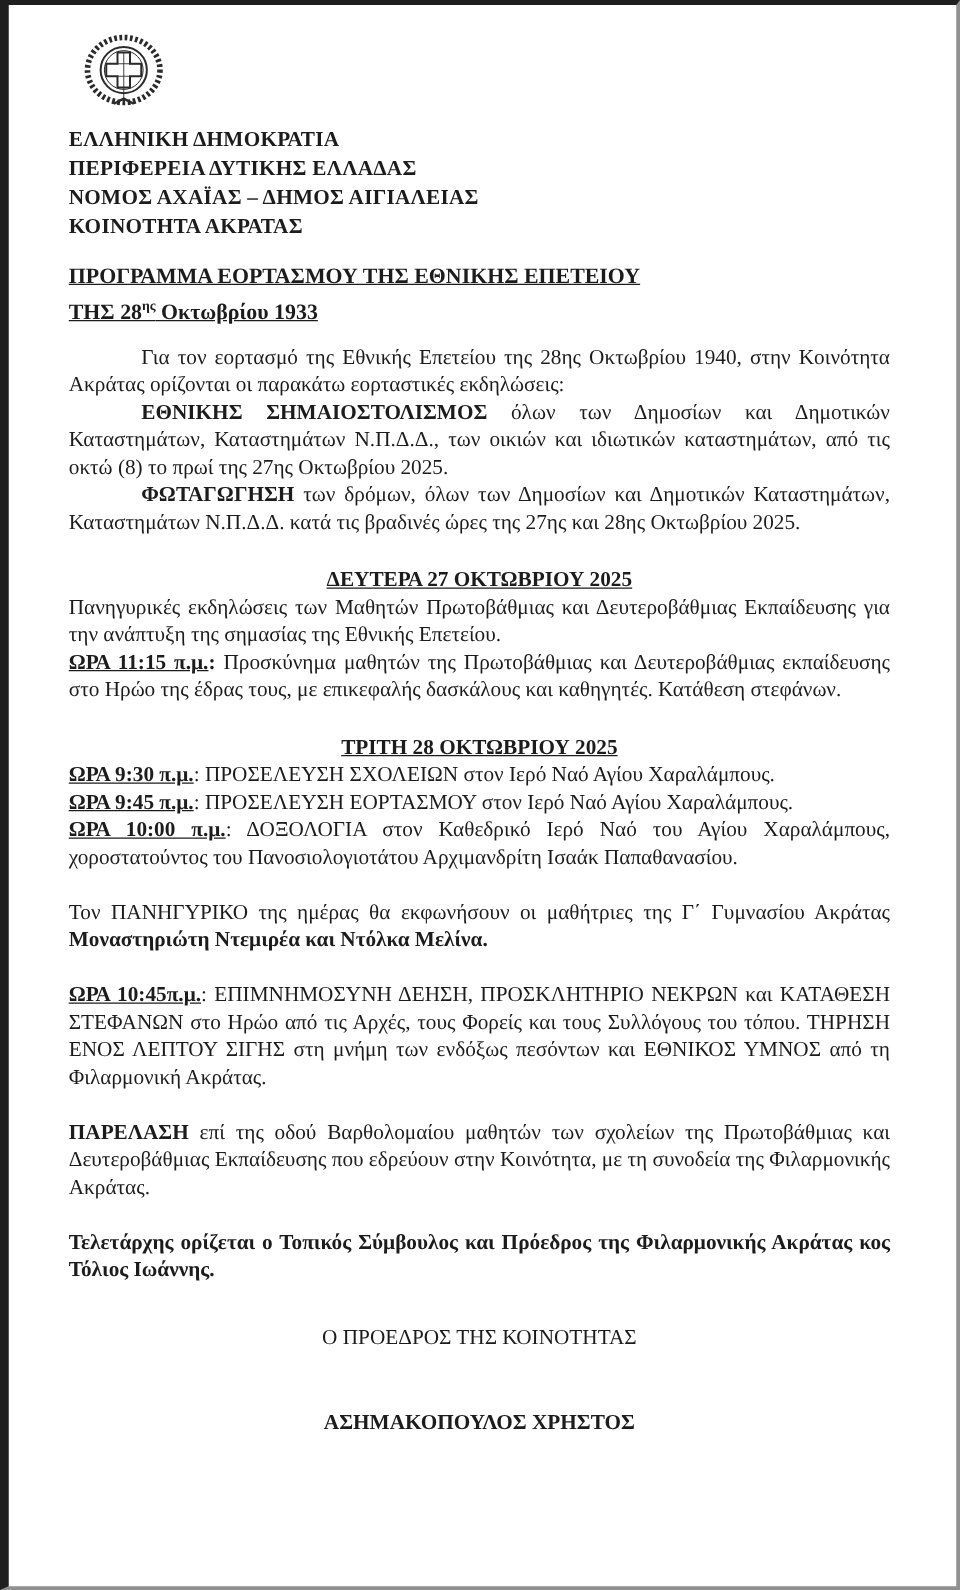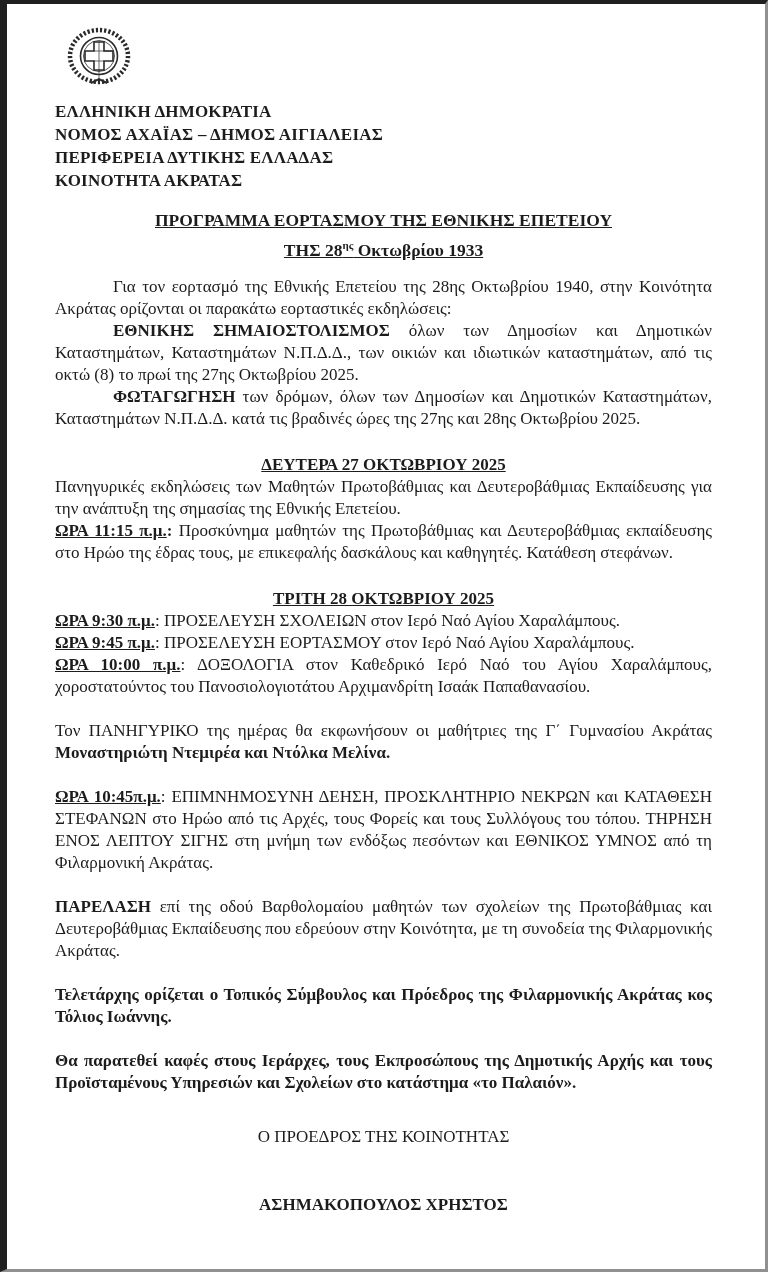--- a/index.html
+++ b/index.html
@@ -16,21 +16,21 @@
     font-family:"Liberation Serif","DejaVu Serif",serif;
     color:#1c1c1c;
     overflow:hidden;
   }
   .content { padding:23px 53px 0 48px; }
 
   .emblem { display:block; margin:0 0 9px 6px; }
 
   .hdr-line { font-weight:bold; font-size:17px; line-height:23px; letter-spacing:0.2px; }
 
-  .title { text-align:center; font-weight:bold; font-size:17.5px; line-height:25px; margin-top:16px; }
+  .title { font-weight:bold; font-size:17.5px; line-height:25px; margin-top:16px; }
   .title .u { text-decoration:underline; }
   .title sup { font-size:11px; }
 
   .doc-body { margin-top:13px; font-size:17px; line-height:22px; text-align:justify; }
   .doc-body p { margin:0; }
   .doc-body p.gap { margin-top:22px; }
   .doc-body p.indent { text-indent:58px; }
   .doc-body p.heading { text-align:center; font-weight:bold; margin-top:24px; }
   .b { font-weight:bold; }
   .u { text-decoration:underline; }
@@ -48,22 +48,22 @@
       <ellipse cx="38" cy="29" rx="29" ry="26" fill="none" stroke="#2a2a2a" stroke-width="4.5" stroke-dasharray="2.2,2"></ellipse>
       <ellipse cx="38" cy="29" rx="24" ry="21.5" fill="none" stroke="#ffffff" stroke-width="2"></ellipse>
       <circle cx="38" cy="29" r="18.5" fill="#ffffff" stroke="#2a2a2a" stroke-width="1.6"></circle>
       <circle cx="38" cy="29" r="15.5" fill="none" stroke="#2a2a2a" stroke-width="0.8"></circle>
       <path d="M33 15 h10 v9 h9 v10 h-9 v9 h-10 v-9 h-9 v-10 h9 z" fill="#ffffff" stroke="#2a2a2a" stroke-width="1.6"></path>
       <path d="M33 24 h19 M33 34 h10 M38 15 v38" stroke="#2a2a2a" stroke-width="0.7" fill="none"></path>
       <path d="M30 56 l8 -4 l8 4" fill="none" stroke="#2a2a2a" stroke-width="2"></path>
     </svg>
 
     <div class="hdr-line">ΕΛΛΗΝΙΚΗ ΔΗΜΟΚΡΑΤΙΑ</div>
+    <div class="hdr-line">ΠΕΡΙΦΕΡΕΙΑ ΔΥΤΙΚΗΣ ΕΛΛΑΔΑΣ</div>
     <div class="hdr-line">ΝΟΜΟΣ ΑΧΑΪΑΣ – ΔΗΜΟΣ ΑΙΓΙΑΛΕΙΑΣ</div>
-    <div class="hdr-line">ΠΕΡΙΦΕΡΕΙΑ ΔΥΤΙΚΗΣ ΕΛΛΑΔΑΣ</div>
     <div class="hdr-line">ΚΟΙΝΟΤΗΤΑ ΑΚΡΑΤΑΣ</div>
 
     <div class="title">
       <div><span class="u">ΠΡΟΓΡΑΜΜΑ ΕΟΡΤΑΣΜΟΥ ΤΗΣ ΕΘΝΙΚΗΣ ΕΠΕΤΕΙΟΥ</span></div>
       <div>
         <span class="u"><span>ΤΗΣ 28</span><sup>ης</sup><span> Οκτωβρίου 1933</span></span>
       </div>
     </div>
 
     <div class="doc-body">
@@ -74,19 +74,18 @@
         <p><span>Πανηγυρικές εκδηλώσεις των Μαθητών Πρωτοβάθμιας και Δευτεροβάθμιας Εκπαίδευσης για την ανάπτυξη της σημασίας της Εθνικής Επετείου.</span></p>
         <p><span class="b u">ΩΡΑ 11:15 π.μ.</span><span class="b">:</span><span> Προσκύνημα μαθητών της Πρωτοβάθμιας και Δευτεροβάθμιας εκπαίδευσης στο Ηρώο της έδρας τους, με επικεφαλής δασκάλους και καθηγητές. Κατάθεση στεφάνων.</span></p>
         <p class="heading"><span class="b u">ΤΡΙΤΗ 28 ΟΚΤΩΒΡΙΟΥ 2025</span></p>
         <p><span class="b u">ΩΡΑ 9:30 π.μ.</span><span>: ΠΡΟΣΕΛΕΥΣΗ ΣΧΟΛΕΙΩΝ στον Ιερό Ναό Αγίου Χαραλάμπους.</span></p>
         <p><span class="b u">ΩΡΑ 9:45 π.μ.</span><span>: ΠΡΟΣΕΛΕΥΣΗ ΕΟΡΤΑΣΜΟΥ στον Ιερό Ναό Αγίου Χαραλάμπους.</span></p>
         <p><span class="b u">ΩΡΑ 10:00 π.μ.</span><span>: ΔΟΞΟΛΟΓΙΑ στον Καθεδρικό Ιερό Ναό του Αγίου Χαραλάμπους, χοροστατούντος του Πανοσιολογιοτάτου Αρχιμανδρίτη Ισαάκ Παπαθανασίου.</span></p>
         <p class="gap"><span>Τον ΠΑΝΗΓΥΡΙΚΟ της ημέρας θα εκφωνήσουν οι μαθήτριες της Γ΄ Γυμνασίου Ακράτας </span><span class="b">Μοναστηριώτη Ντεμιρέα και Ντόλκα Μελίνα.</span></p>
         <p class="gap"><span class="b u">ΩΡΑ 10:45π.μ.</span><span>: ΕΠΙΜΝΗΜΟΣΥΝΗ ΔΕΗΣΗ, ΠΡΟΣΚΛΗΤΗΡΙΟ ΝΕΚΡΩΝ και ΚΑΤΑΘΕΣΗ ΣΤΕΦΑΝΩΝ στο Ηρώο από τις Αρχές, τους Φορείς και τους Συλλόγους του τόπου. ΤΗΡΗΣΗ ΕΝΟΣ ΛΕΠΤΟΥ ΣΙΓΗΣ στη μνήμη των ενδόξως πεσόντων και ΕΘΝΙΚΟΣ ΥΜΝΟΣ από τη Φιλαρμονική Ακράτας.</span></p>
         <p class="gap"><span class="b">ΠΑΡΕΛΑΣΗ</span><span> επί της οδού Βαρθολομαίου μαθητών των σχολείων της Πρωτοβάθμιας και Δευτεροβάθμιας Εκπαίδευσης που εδρεύουν στην Κοινότητα, με τη συνοδεία της Φιλαρμονικής Ακράτας.</span></p>
         <p class="gap"><span class="b">Τελετάρχης ορίζεται ο Τοπικός Σύμβουλος και Πρόεδρος της Φιλαρμονικής Ακράτας κος Τόλιος Ιωάννης.</span></p>
-        <p class="gap"><span class="b">Θα παρατεθεί καφές στους Ιεράρχες, τους Εκπροσώπους της Δημοτικής Αρχής και τους Προϊσταμένους Υπηρεσιών και Σχολείων στο κατάστημα «το Παλαιόν».</span></p>
       </div>
 
     <div class="footer-title">Ο ΠΡΟΕΔΡΟΣ ΤΗΣ ΚΟΙΝΟΤΗΤΑΣ</div>
     <div class="footer-name">ΑΣΗΜΑΚΟΠΟΥΛΟΣ ΧΡΗΣΤΟΣ</div>
   </div>
 </div>
 
 </body></html>

